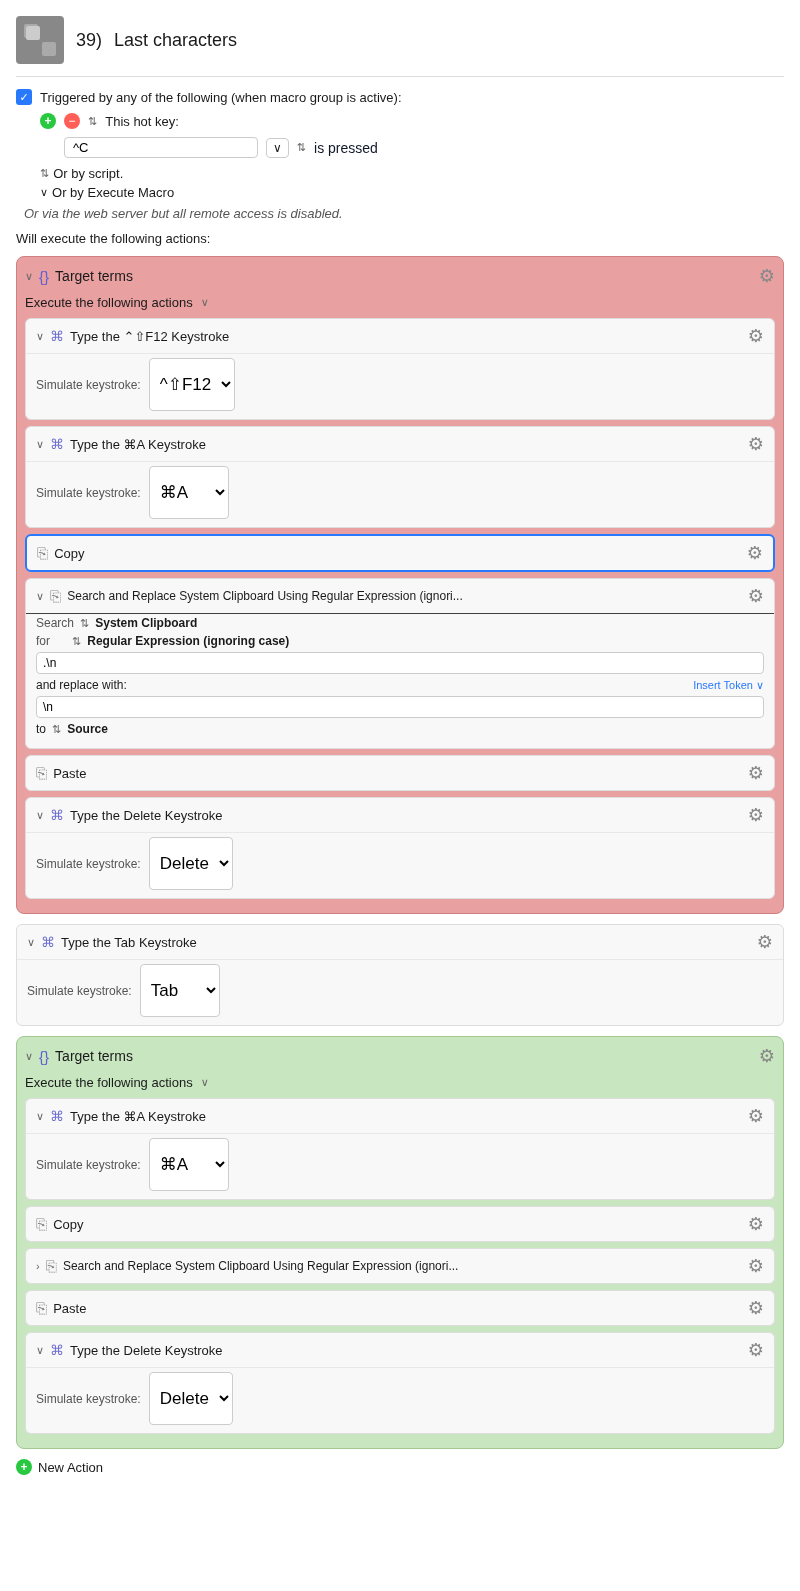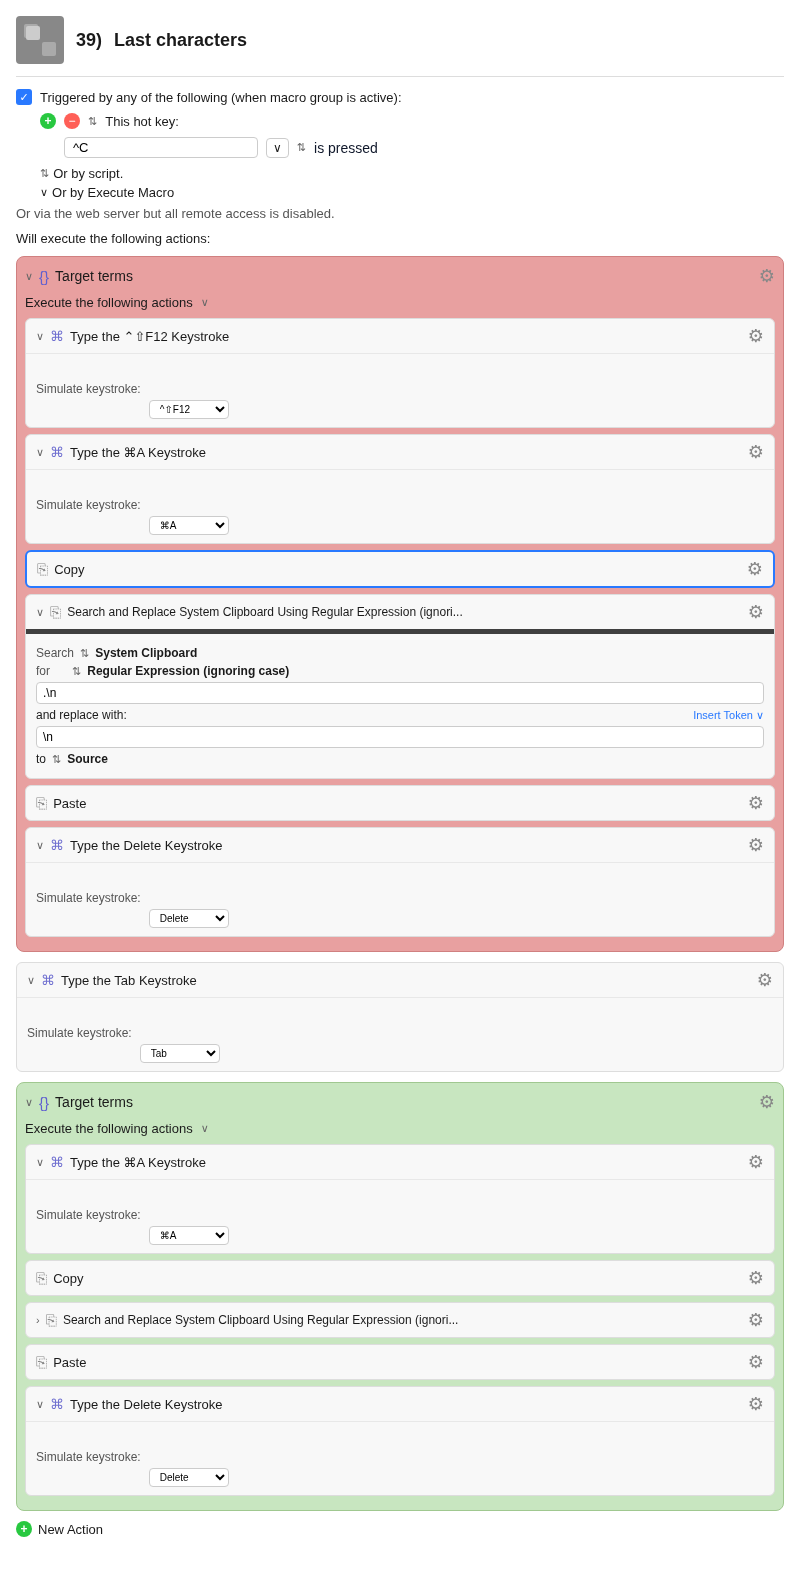--- a/index.html
+++ b/index.html
@@ -31,21 +31,21 @@
       background: #888;
       border-radius: 4px;
       display: flex;
       align-items: center;
       justify-content: center;
       flex-shrink: 0;
     }
     .macro-icon svg { width: 36px; height: 36px; }
     .macro-title {
       font-size: 18px;
-      font-weight: 700;
+      font-weight: 400;
     }
     .trigger-section { margin-bottom: 8px; }
     .trigger-row {
       display: flex;
       align-items: center;
       gap: 8px;
       margin-bottom: 8px;
     }
     .checkbox-blue {
       width: 16px; height: 16px;
@@ -203,31 +203,30 @@
     .simulate-row {
       display: flex;
       align-items: center;
       gap: 8px;
       font-size: 12px;
       color: #555;
     }
     .keystroke-select {
       border: 1px solid #ccc;
       border-radius: 4px;
-      padding: 2px 6px;
-      font-size: 10px;
+      padding: 15px 6px;
+      font-size: 17px;
       background: white;
       min-width: 80px;
-      margin-top: 42px;
     }
 
     
     .search-replace-body {
-      padding: 12px 10px 8px 10px;
-      border-top: 5px solid #404040;
+      padding: 2px 10px 8px 10px;
+      border-top: 1px solid #404040;
       font-size: 12px;
     }
     .sr-row {
       display: flex;
       align-items: center;
       gap: 6px;
       margin-bottom: 4px;
     }
     .sr-label { color: #555; min-width: 30px; }
     .sr-full-field {
@@ -324,21 +323,21 @@
       <div class="script-link">
         <span class="arrow-up-down">⇅</span>
         <span>Or by script.</span>
       </div>
       <div class="script-link">
         <span style="font-size:11px;">∨</span>
         <span>Or by Execute Macro</span>
       </div>
     </div>
 
-    <div style="margin-left:0; margin-bottom: 10px; font-size:13px; color:#555;">Or via the web server but all remote access is disabled.</div>
+    <div style="margin-left:8px; margin-bottom: 10px; font-size:13px; color:#555;font-style:italic;">Or via the web server but all remote access is disabled.</div>
 
     <div class="will-execute">Will execute the following actions:</div>
   </div>
 
   <div class="action-group action-group-pink">
     <div class="group-header">
       <div class="group-header-left">
         <span class="chevron">∨</span>
         <span class="curly-icon">{}</span>
         <span>Target terms</span>

